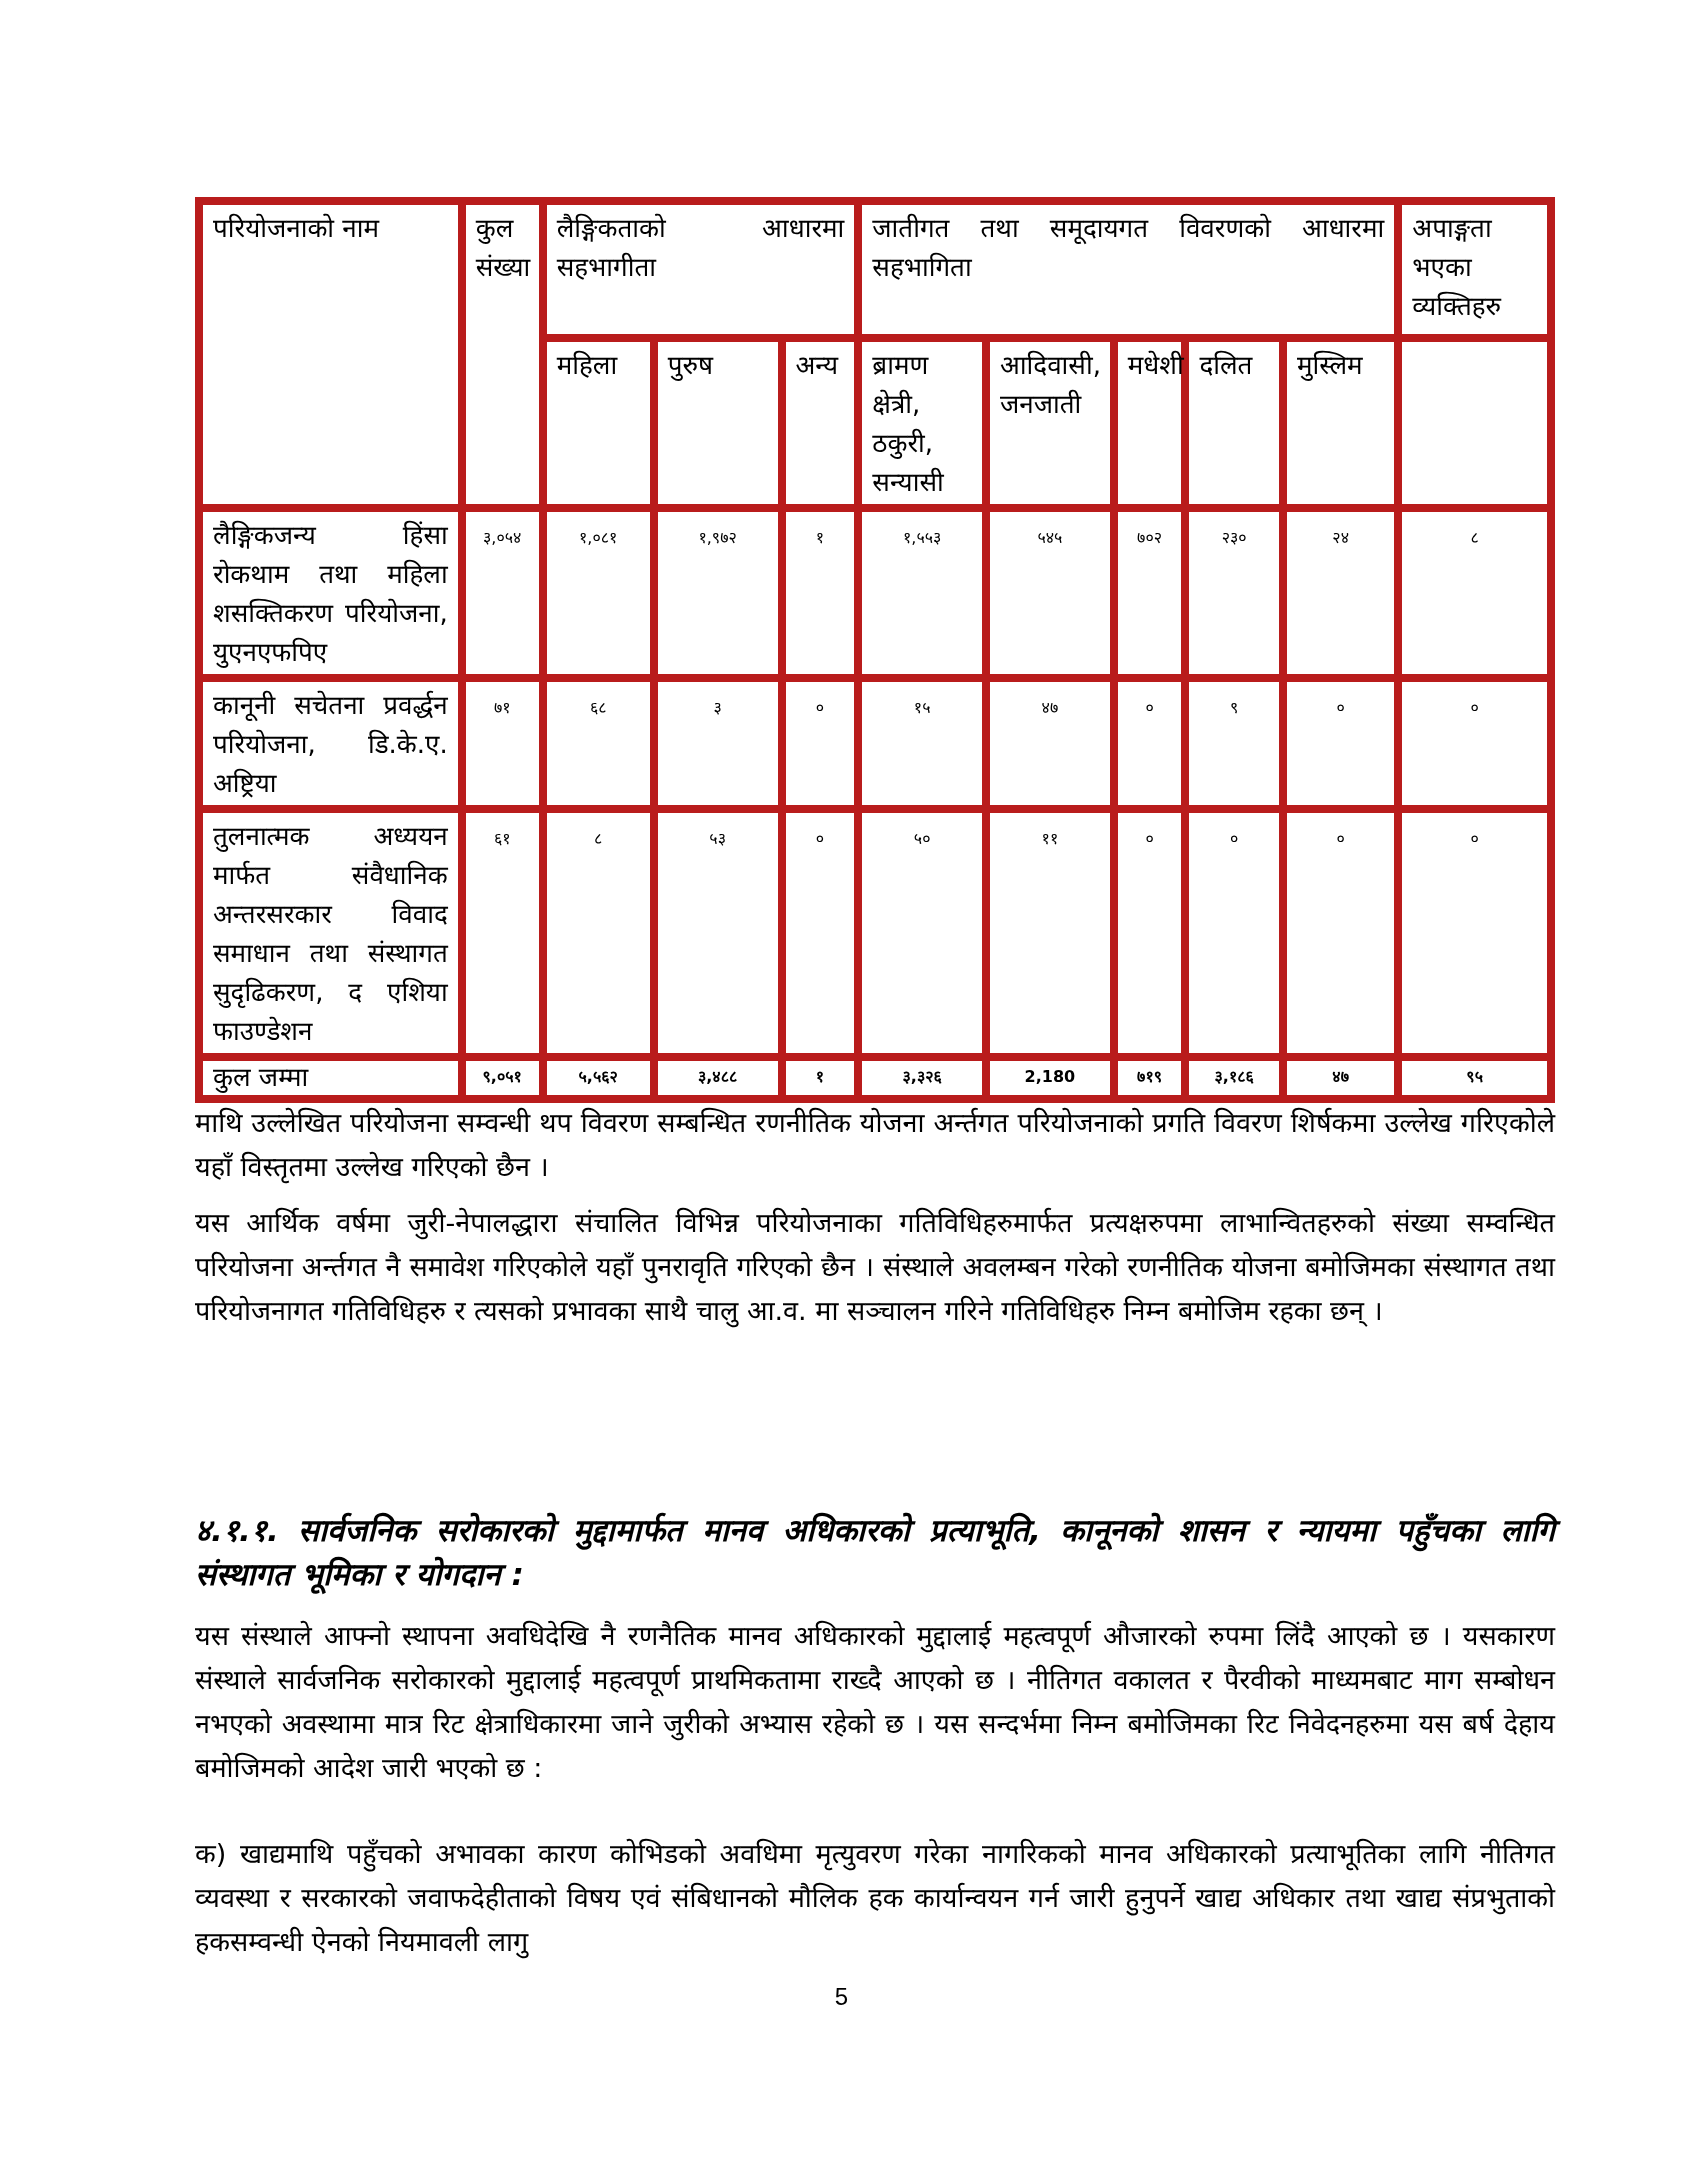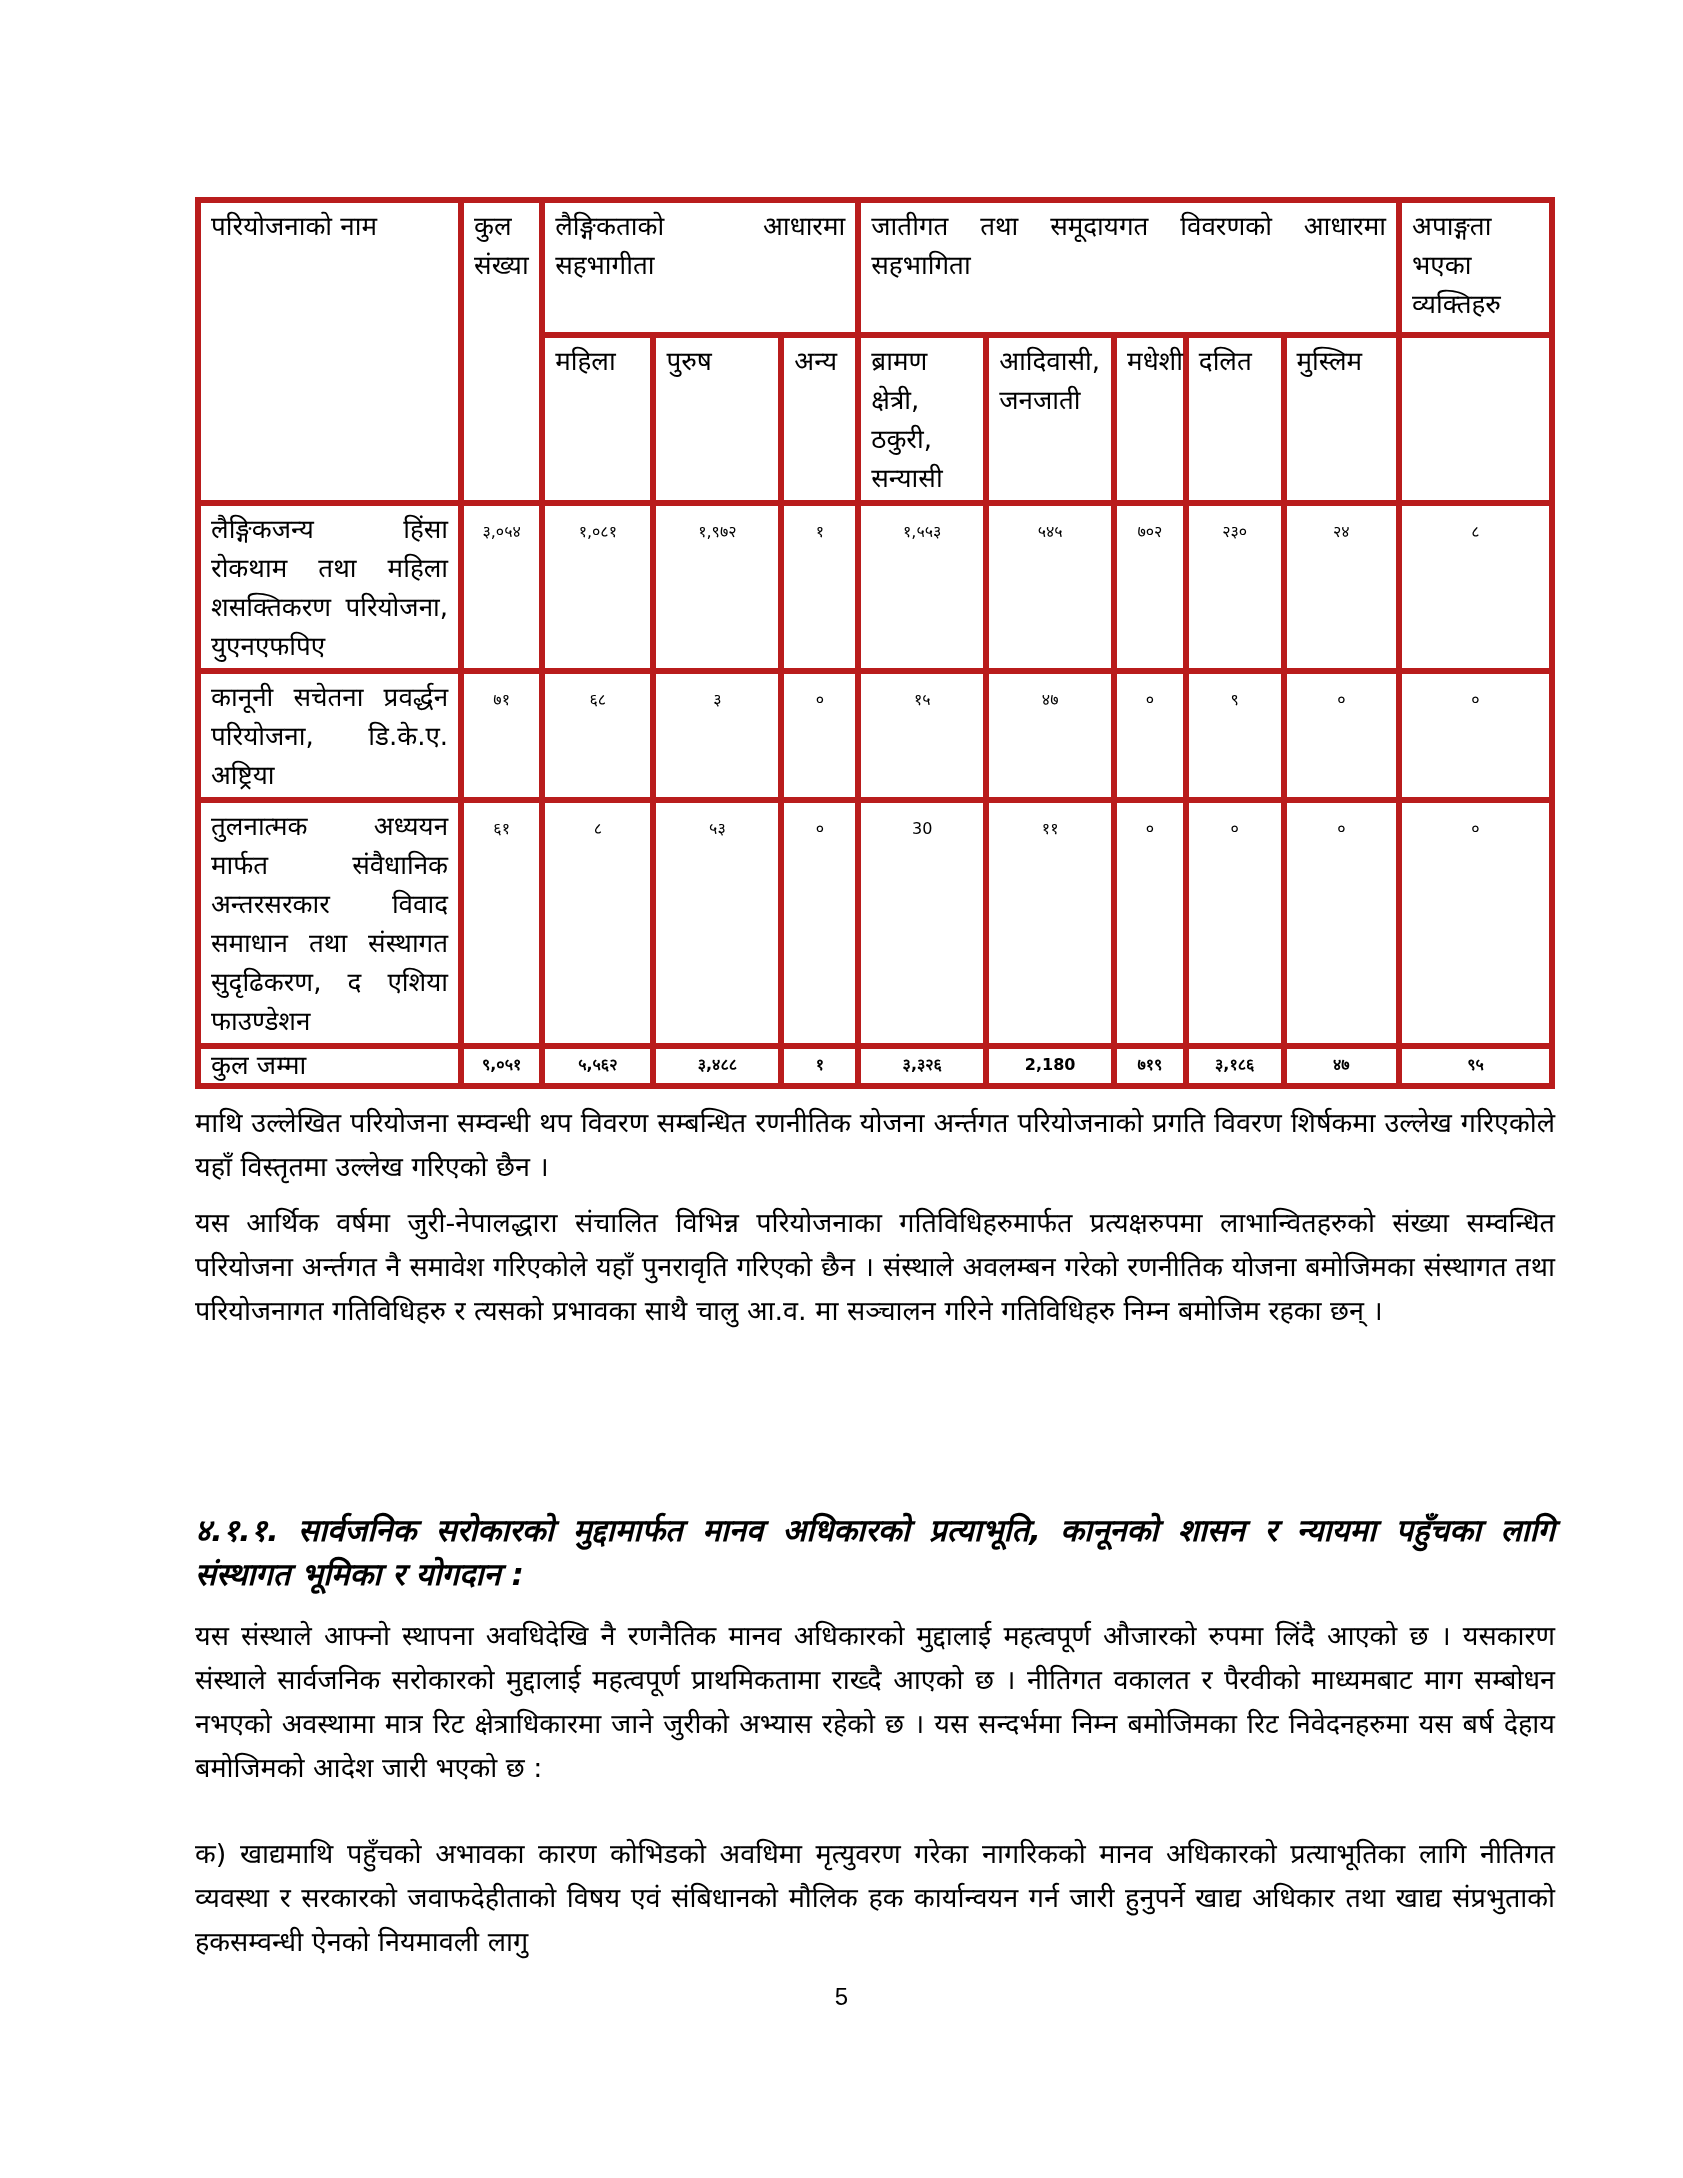--- a/index.html
+++ b/index.html
@@ -2,21 +2,21 @@
 <html><head>
 <meta charset="utf-8">
 <style>
   html, body { margin: 0; padding: 0; background: #ffffff; }
   body { width: 1683px; height: 2178px; position: relative; overflow: hidden;
          font-family: "DejaVu Sans", "Liberation Sans", sans-serif; color: #000; }
   .page { position: absolute; left: 0; top: 0; width: 1683px; height: 2178px; }
 
   table.ptable { position: absolute; left: 195px; top: 197px; width: 1360px;
     border-collapse: collapse; table-layout: fixed; font-size: 26px; line-height: 39px; }
-  table.ptable td { border: 6px solid #b91c1c; vertical-align: top; padding: 4px 10px 2px 10px; }
+  table.ptable td { border: 8px solid #b91c1c; vertical-align: top; padding: 4px 10px 2px 10px; }
   table.ptable td.name { text-align: justify; text-align-last: left; }
   table.ptable td.num { text-align: center; font-size: 16px; padding-top: 6px; }
   table.ptable tr.total td { line-height: 28px; padding-top: 2px; padding-bottom: 4px; }
   table.ptable tr.total td.num { font-weight: bold; }
   table.ptable tr.data td { border-top: 3px solid #000; }
   .justify { text-align: justify; text-align-last: justify; }
 
   .para { position: absolute; left: 195px; width: 1360px; font-size: 27px; line-height: 44px;
           text-align: justify; }
   .heading { position: absolute; left: 195px; width: 1360px; font-size: 31px; line-height: 44px;
@@ -89,21 +89,21 @@
       <td class="num">९</td>
       <td class="num">०</td>
       <td class="num">०</td>
     </tr>
     <tr class="data">
       <td class="name">तुलनात्मक अध्ययन मार्फत संवैधानिक अन्तरसरकार विवाद समाधान तथा संस्थागत सुदृढिकरण, द एशिया फाउण्डेशन</td>
       <td class="num">६१</td>
       <td class="num">८</td>
       <td class="num">५३</td>
       <td class="num">०</td>
-      <td class="num">30</td>
+      <td class="num">५०</td>
       <td class="num">११</td>
       <td class="num">०</td>
       <td class="num">०</td>
       <td class="num">०</td>
       <td class="num">०</td>
     </tr>
     <tr class="data total">
       <td>कुल जम्मा</td>
       <td class="num">९,०५१</td>
       <td class="num">५,५६२</td>

